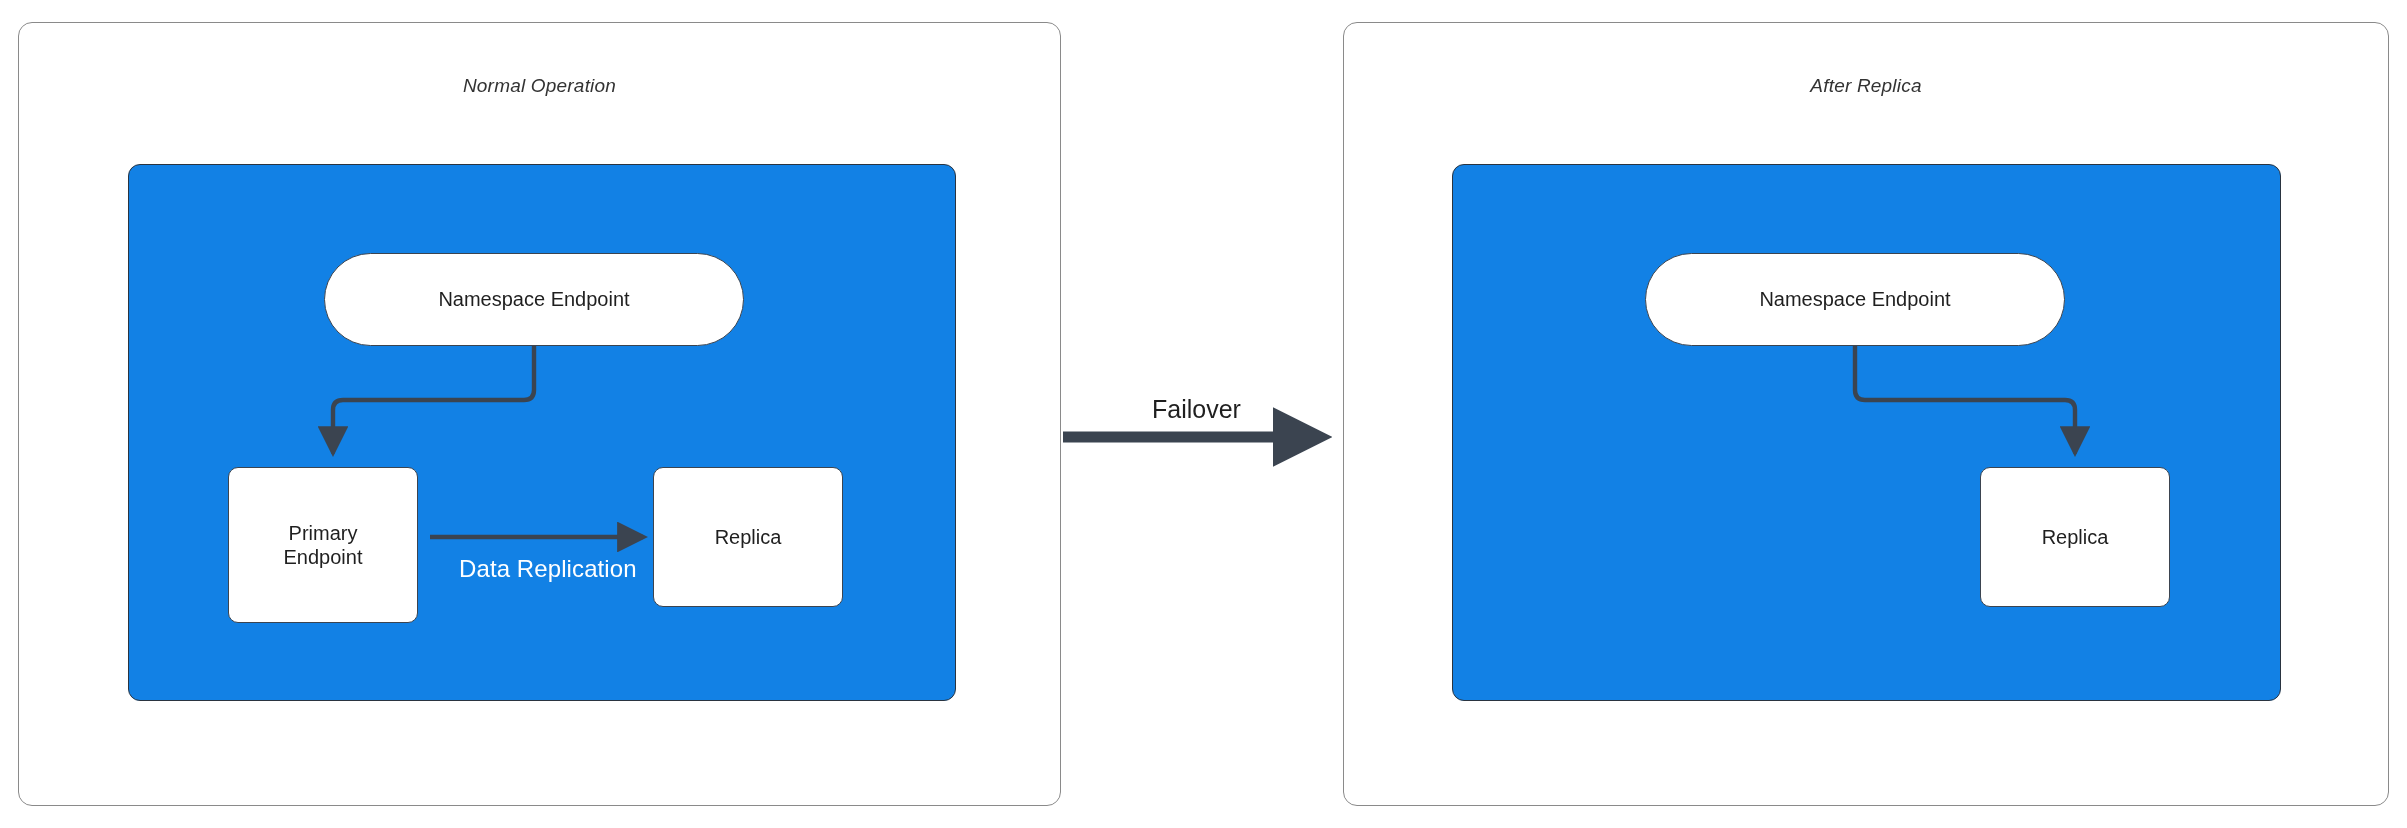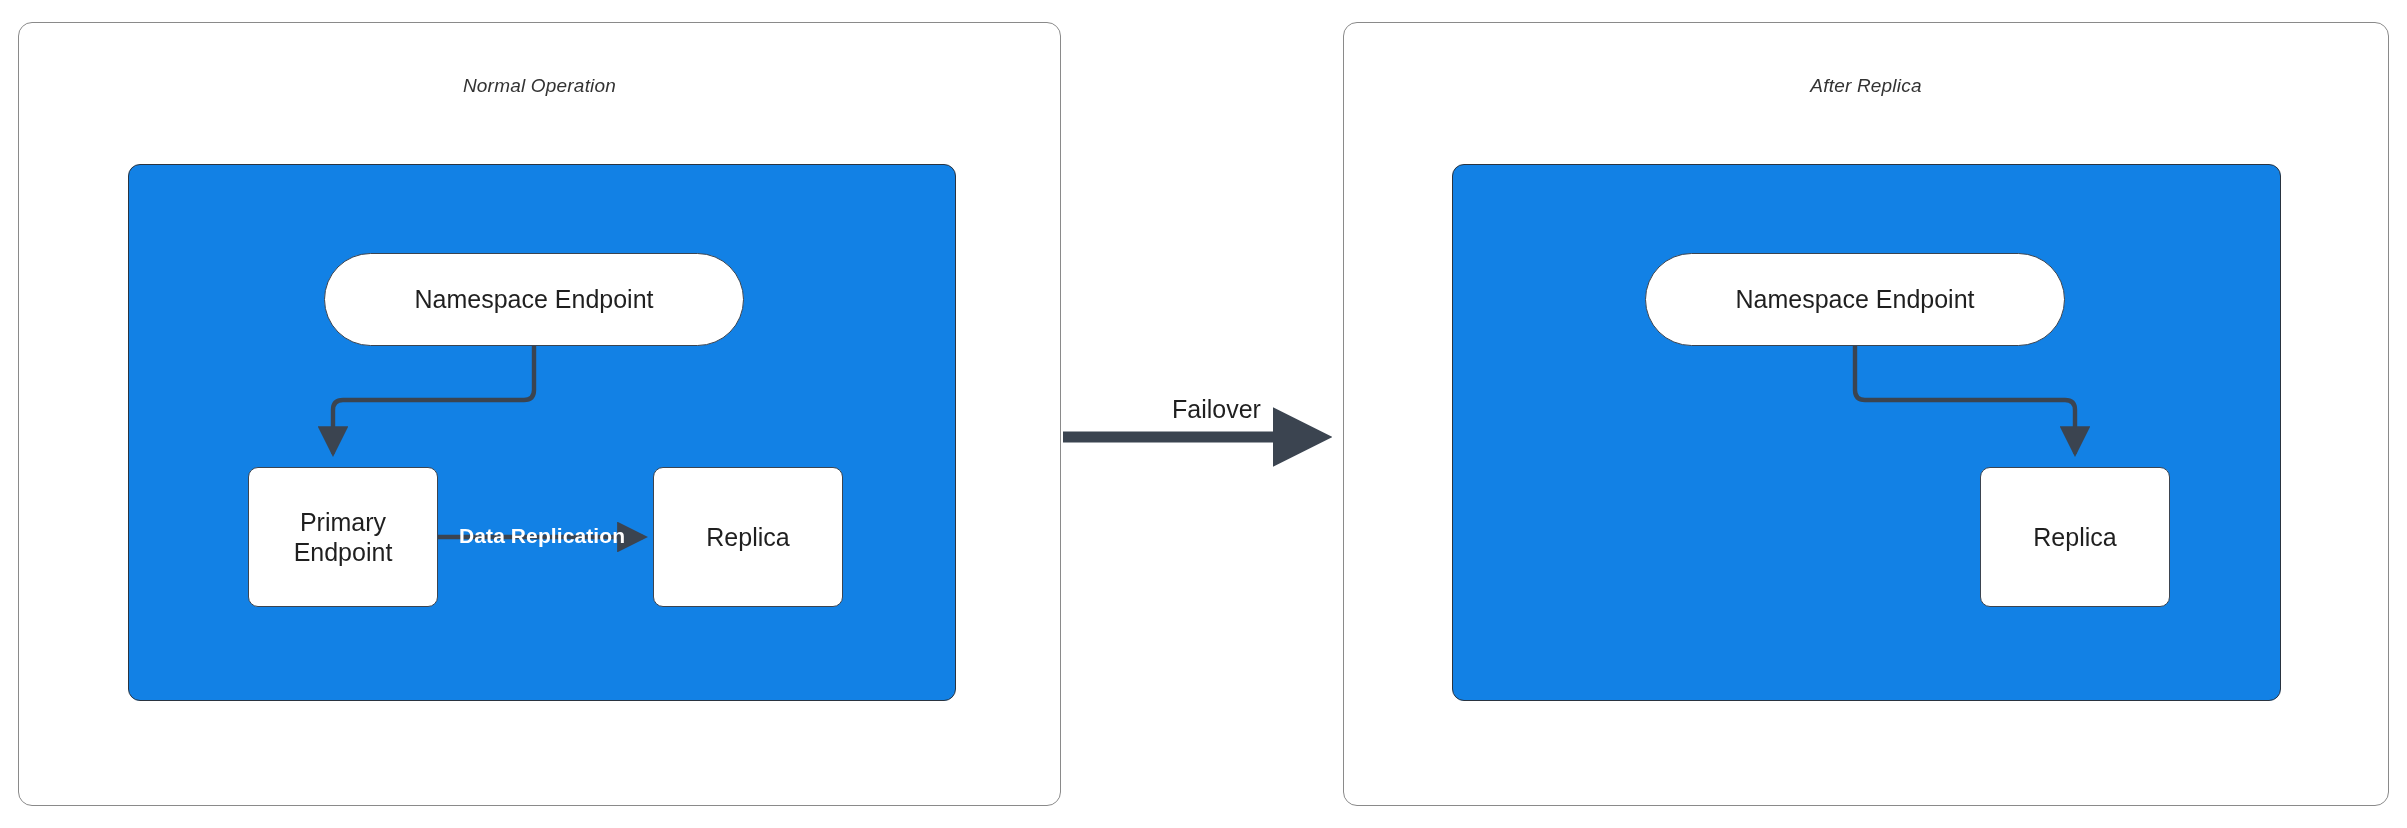--- a/index.html
+++ b/index.html
@@ -59,33 +59,33 @@
 
   
   .node {
     position: absolute;
     box-sizing: border-box;
     display: flex;
     align-items: center;
     justify-content: center;
     text-align: center;
     color: #1f1f1f;
-    font-size: 25px;
+    font-size: 20px;
     line-height: 1.22;
     border: 1.8px solid #3b4450;
     background: #ffffff;
     z-index: 4;
   }
   .node.pill   { border-radius: 60px; }
   .node.rect   { border-radius: 10px; }
   .node.muted  { background: #e2e4e6; font-style: italic; color: #4a4a4a; }
 
   
   #node-endpoint-left { left: 324px; top: 253px; width: 420px; height: 93px; }
-  #node-primary       { left: 248px; top: 467px; width: 190px; height: 140px; }
+  #node-primary       { left: 228px; top: 467px; width: 190px; height: 156px; }
   #node-replica-left  { left: 653px; top: 467px; width: 190px; height: 140px; }
 
   
   #node-endpoint-right { left: 1645px; top: 253px; width: 420px; height: 93px; }
   #node-recovering     { left: 1563px; top: 462px; width: 190px; height: 145px; }
   #node-replica-right  { left: 1980px; top: 467px; width: 190px; height: 140px; }
 
   
   #wires {
     position: absolute;
@@ -93,35 +93,35 @@
     width: 2407px;
     height: 828px;
     pointer-events: none;
     z-index: 3;
   }
 
   
   .wire-label {
     position: absolute;
     z-index: 6;
-    font-size: 21px;
-    font-weight: bold;
+    font-size: 24px;
+    font-weight: normal;
     color: #ffffff;
     white-space: nowrap;
     letter-spacing: 0.1px;
+    margin-top: 31px;
   }
   #label-data-replication { left: 459px; top: 524px; }
 
   .mid-label {
     position: absolute;
     z-index: 6;
     font-size: 25px;
     color: #1f1f1f;
     white-space: nowrap;
-    margin-left: 20px;
   }
   #label-failover { left: 1152px; top: 395px; }
 </style>
 </head>
 <body>
 
 <div id="stage">
 
   <div class="panel" id="panel-left">
     <div class="panel-title">Normal Operation</div>

